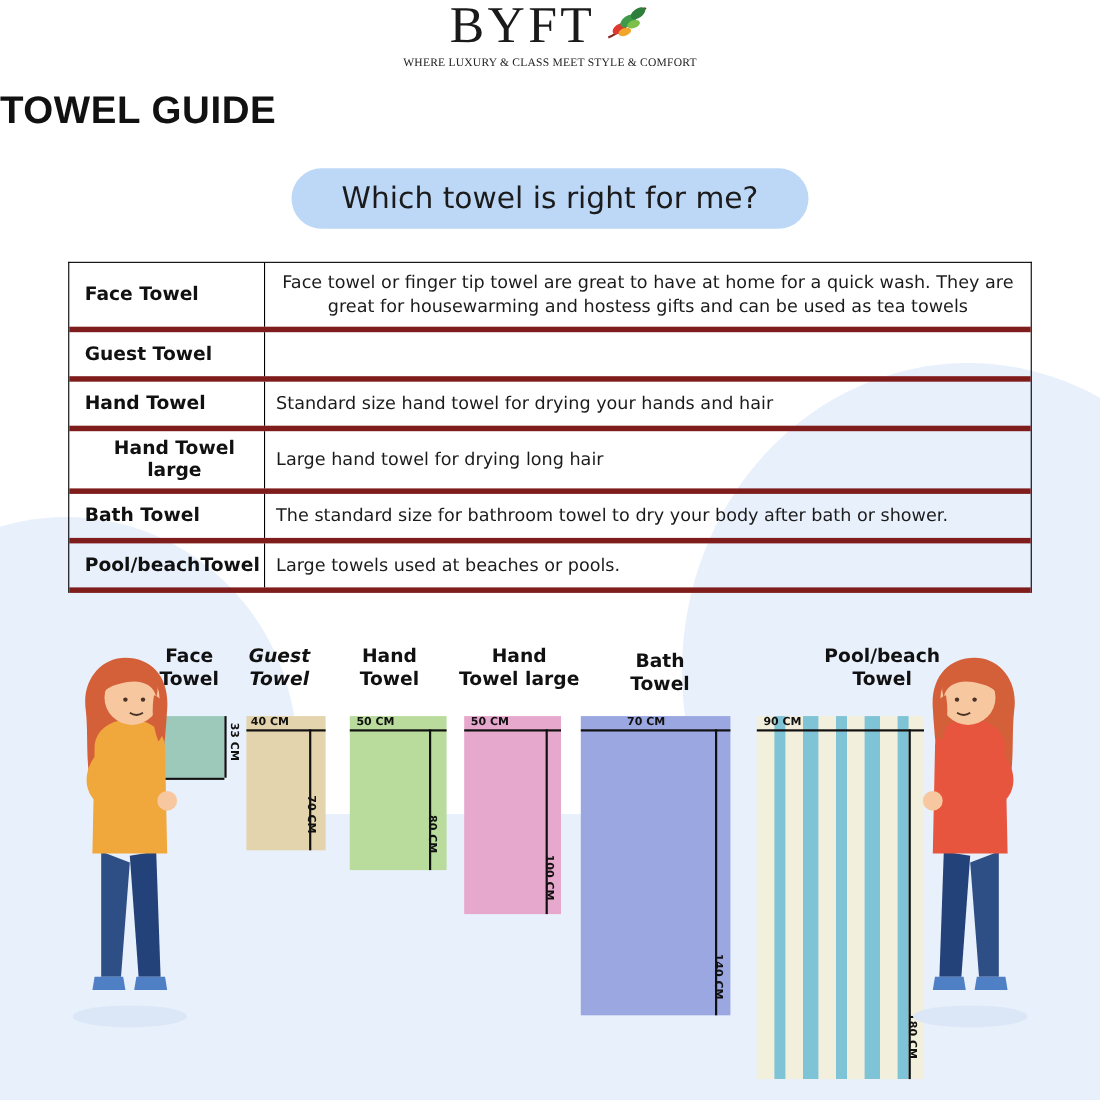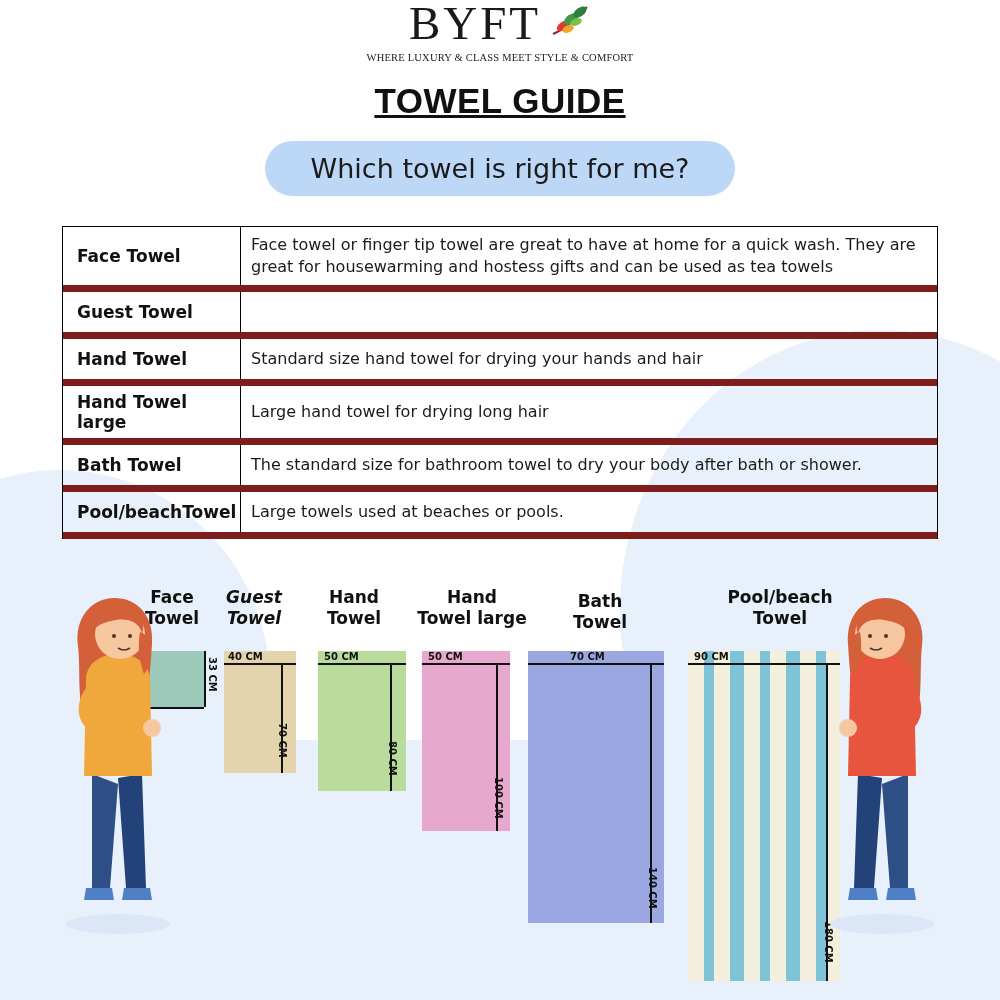--- a/index.html
+++ b/index.html
@@ -73,53 +73,53 @@
     margin-top: 4px;
   }
   .brand-tag {
     font-family: "Liberation Serif", serif;
     font-size: 10.5px;
     letter-spacing: 0.2px;
     color: #222;
     margin-top: 5px;
   }
   .guide-title {
-    text-align: center;
+    text-align: left;
     font-size: 35px;
     font-weight: bold;
     letter-spacing: 0.5px;
     color: #111;
     margin-top: 18px;
-    text-decoration: underline;
   }
   .pill-wrap {
     display: flex;
     justify-content: center;
-    margin-top: 20px;
+    margin-top: 32px;
   }
   .pill {
     background: #bdd7f7;
     border-radius: 34px;
     padding: 12px 46px;
     font-size: 27px;
     color: #1b1b1b;
     font-family: "DejaVu Sans", sans-serif;
     font-weight: 400;
   }
 
   
   .table-wrap {
     margin: 30px 62px 0 62px;
     border: 1px solid #000;
     border-bottom: none;
   }
   .trow {
     display: flex;
-    border-bottom: 7px solid #7f1d1d;
+    border-bottom: 5px solid #7f1d1d;
     min-height: 40px;
+    text-align: center;
   }
   .tcell-label {
     width: 178px;
     flex: 0 0 178px;
     border-right: 1px solid #000;
     display: flex;
     align-items: center;
     padding: 6px 0 6px 14px;
     box-sizing: border-box;
     font-size: 17px;
@@ -271,21 +271,21 @@
         <span>Towel</span>
       </div>
       <div class="col-title" style="left:404px; top:22px; width:136px;">
         <span>Hand</span><br>
         <span>Towel large</span>
       </div>
       <div class="col-title" style="left:558px; top:26px; width:84px;">
         <span>Bath</span><br>
         <span>Towel</span>
       </div>
-      <div class="col-title" style="left:708px; top:22px; width:144px;">
+      <div class="col-title" style="left:730px; top:22px; width:144px;">
         <span>Pool/beach</span><br>
         <span>Towel</span>
       </div>
 
       <div class="towel" style="left:148px; top:86px; width:56px; height:56px; background:#9dc9bb;"></div>
       <div class="dimlabel" style="left:100px; top:134px;">33 CM</div>
       <div class="dimline" style="left:148px; top:142px; width:56px; height:1.5px;"></div>
       <div class="dimline" style="left:204px; top:86px; width:1.5px; height:56px;"></div>
       <div class="dimlabel vert" style="left:218px; top:92px;">33 CM</div>
 

